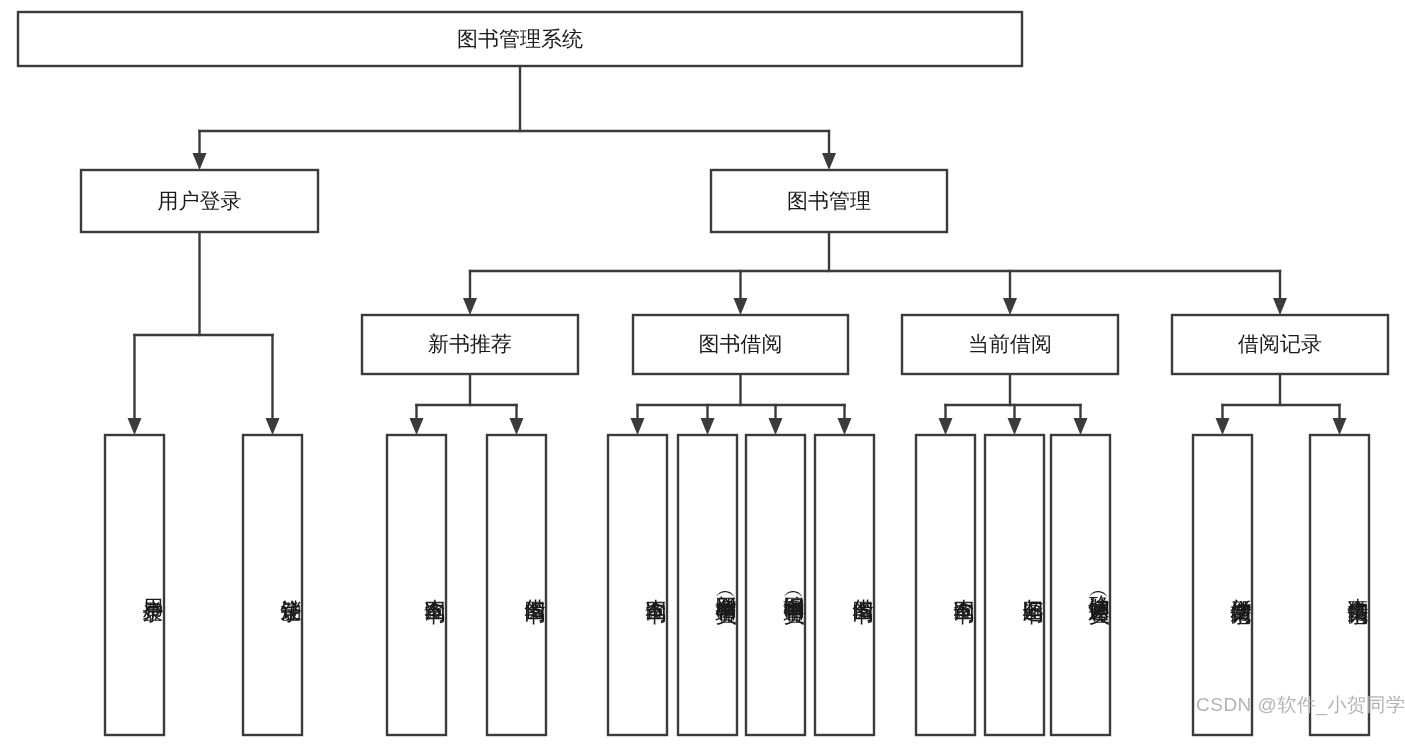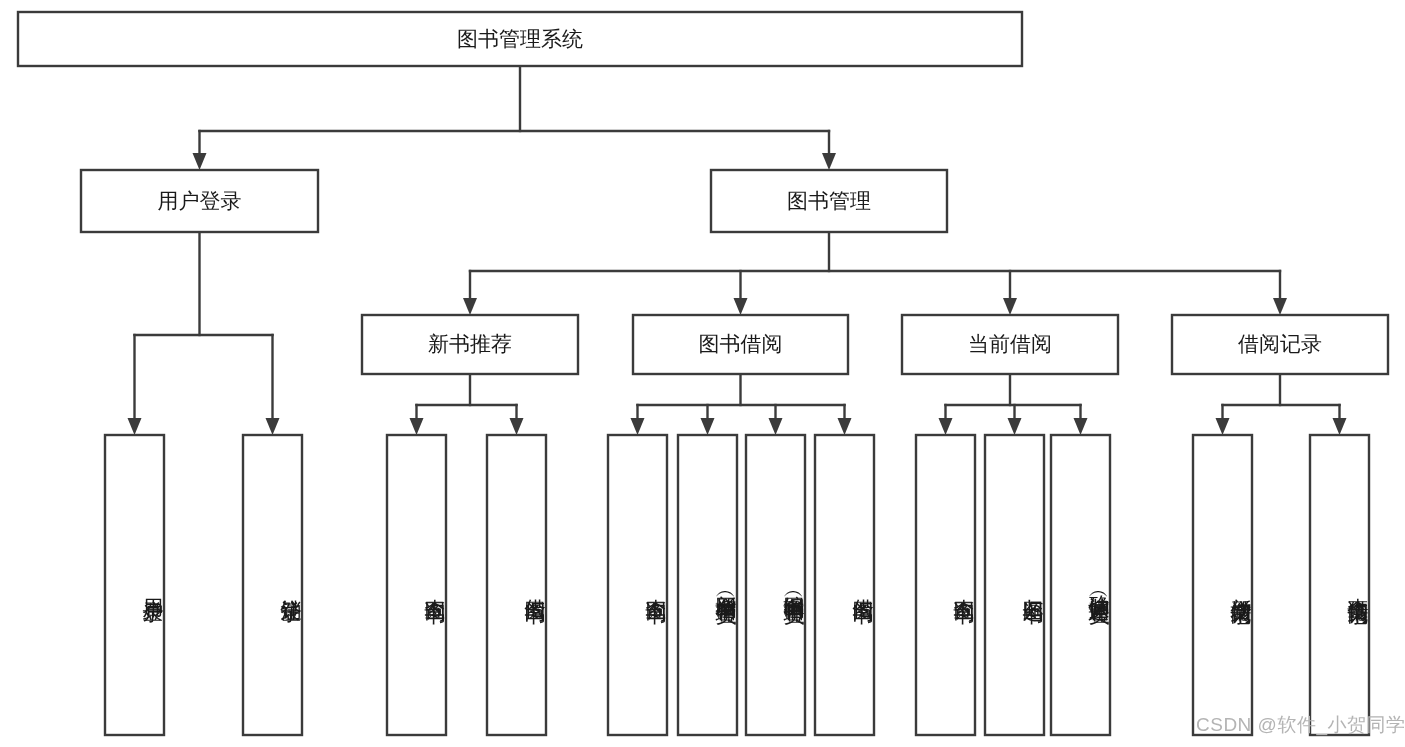--- a/index.html
+++ b/index.html
@@ -173,15 +173,15 @@
       <div class="leaf-label-v" style="left: 678px; top: 445px; width: 59px; height: 280px;">新增图书（管理员）</div>
       <div class="leaf-label-v" style="left: 746px; top: 445px; width: 59px; height: 280px;">编辑图书（管理员）</div>
       <div class="leaf-label-v" style="left: 815px; top: 445px; width: 59px; height: 280px;">借阅图书</div>
       <div class="leaf-label-v" style="left: 916px; top: 445px; width: 59px; height: 280px;">查询图书</div>
       <div class="leaf-label-v" style="left: 985px; top: 445px; width: 59px; height: 280px;">归还图书</div>
       <div class="leaf-label-v" style="left: 1051px; top: 445px; width: 59px; height: 280px;">确认归还（管理员）</div>
       <div class="leaf-label-v" style="left: 1193px; top: 445px; width: 59px; height: 280px;">新增借阅记录</div>
       <div class="leaf-label-v" style="left: 1310px; top: 445px; width: 59px; height: 280px;">查询借阅记录</div>
     </div>
 
-  <div class="watermark" style="left: 1196px; top: 712px;">CSDN @软件_小贺同学</div>
+  <div class="watermark" style="left: 1196px; top: 692px;">CSDN @软件_小贺同学</div>
 
 </div>
 
 </body></html>

